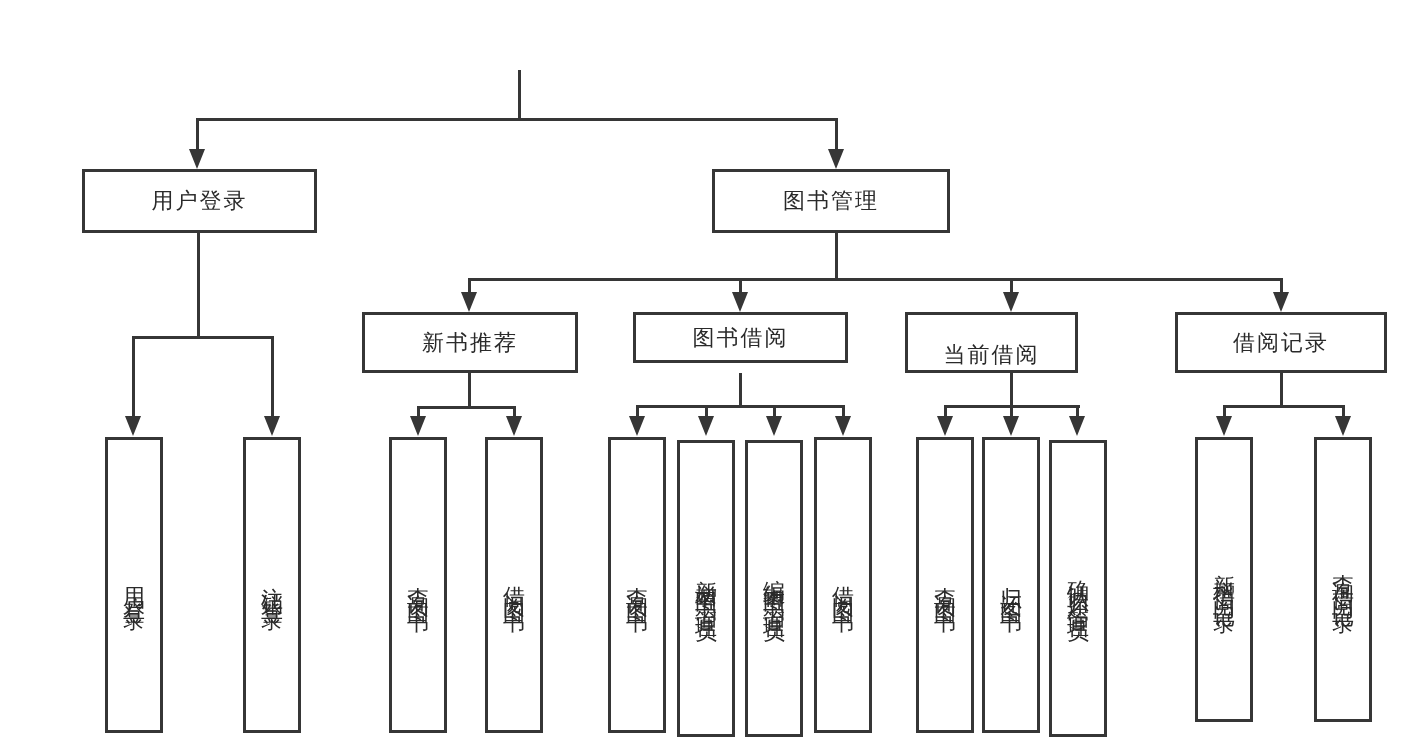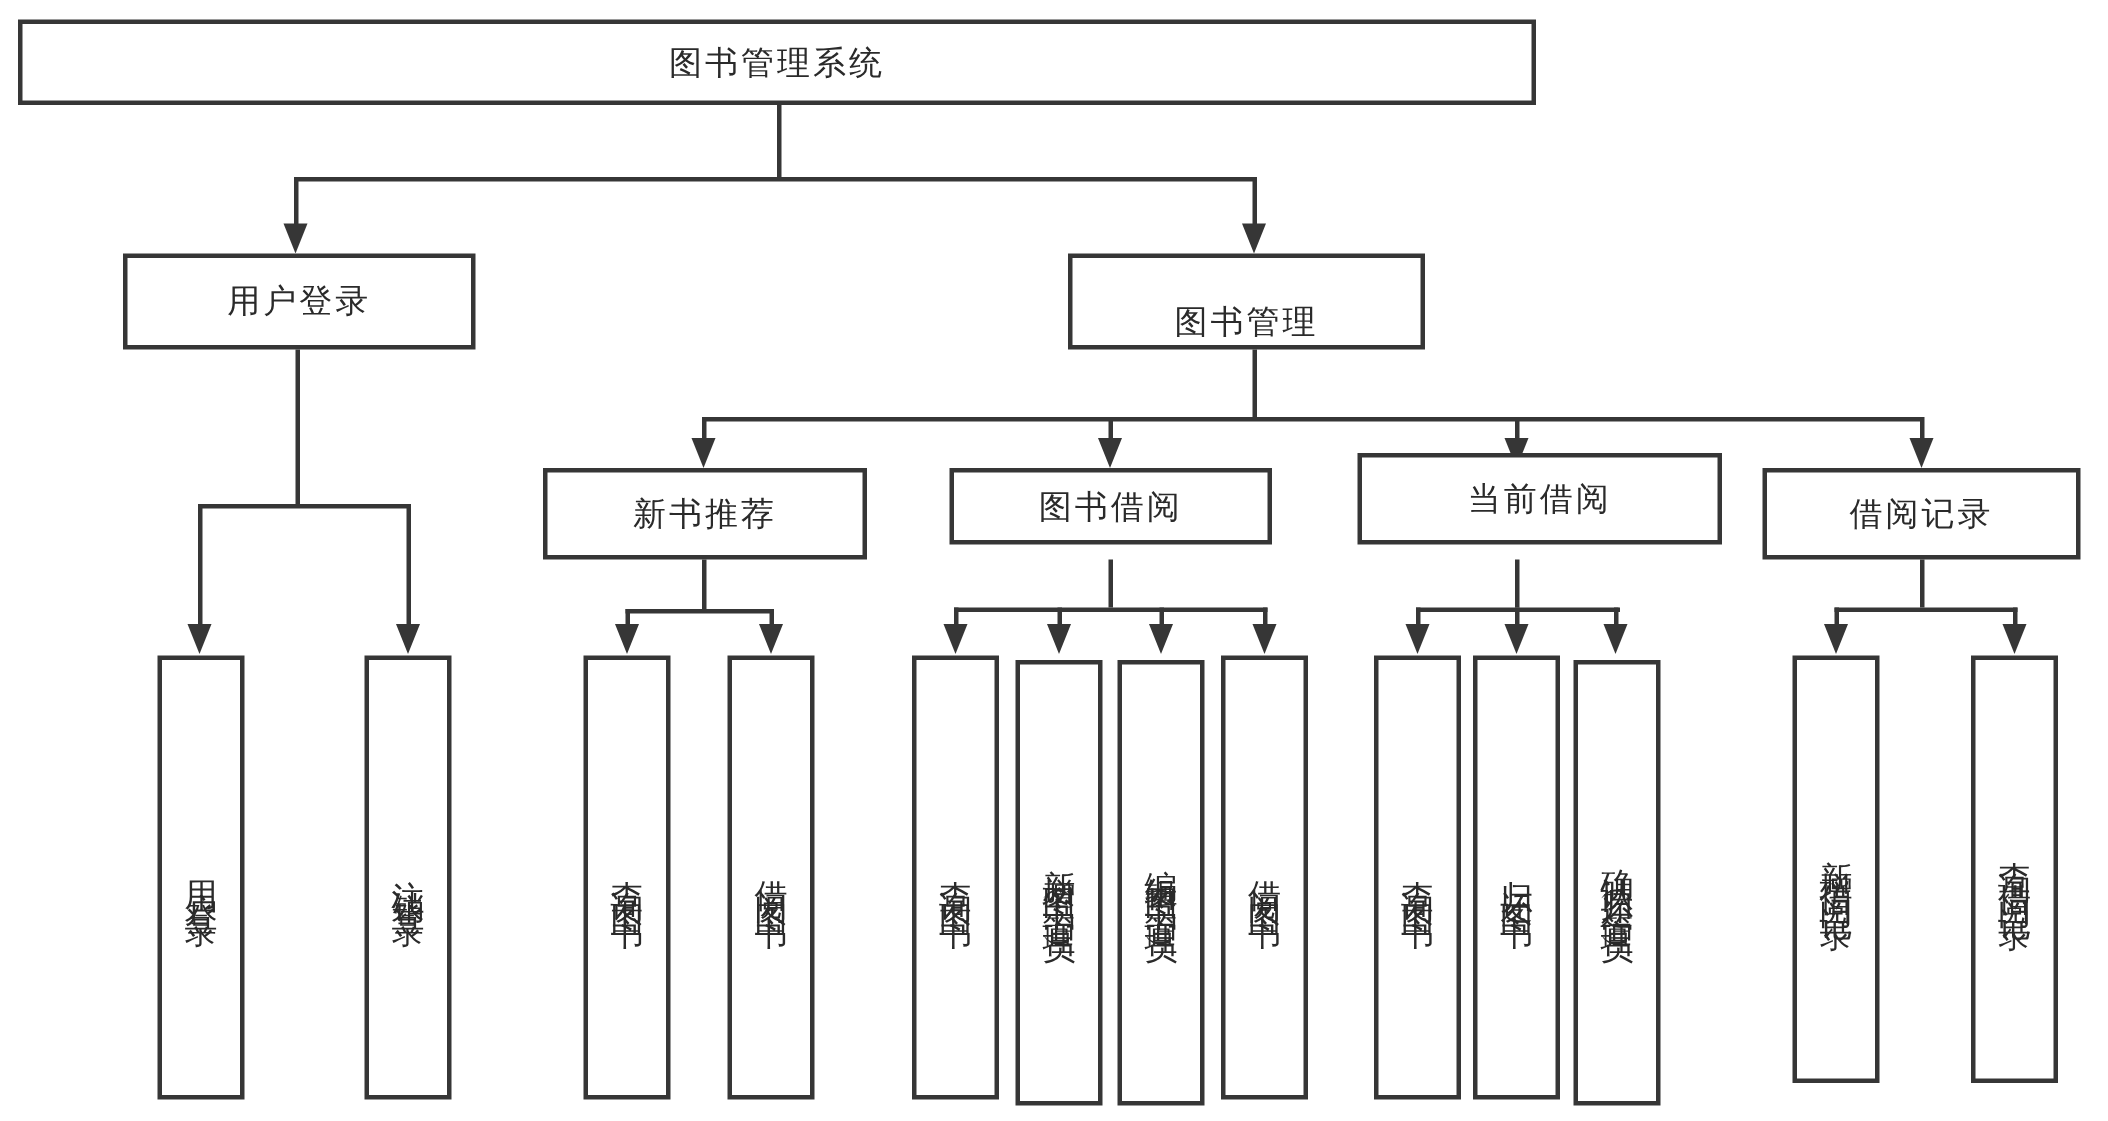--- a/index.html
+++ b/index.html
@@ -27,35 +27,32 @@
   .watermark{
     position:absolute;left:1185px;top:720px;font-size:19px;color:#a9a9a9;
     white-space:nowrap;letter-spacing:0.5px;
   }
 </style>
 </head>
 <body>
 
 <div id="canvas">
 
-  <div class="box hbox" style="left:12px;top:13px;width:1012px;height:57px;">
-    <span>图书管理系统</span>
-  </div>
 
   <div class="vl" style="left:518px;top:70px;height:48px;"></div>
   <div class="hl" style="left:197px;top:118px;width:641px;"></div>
   <div class="vl" style="left:196px;top:118px;height:32px;"></div>
   <div class="ar" style="left:189px;top:149px;"></div>
   <div class="vl" style="left:835px;top:118px;height:32px;"></div>
   <div class="ar" style="left:828px;top:149px;"></div>
 
   <div class="box hbox" style="left:82px;top:169px;width:235px;height:64px;">
     <span>用户登录</span>
   </div>
-  <div class="box hbox" style="left:712px;top:169px;width:238px;height:64px;align-items:flex-end;">
+  <div class="box hbox" style="left:712px;top:169px;width:238px;height:64px;">
     <span>图书管理</span>
   </div>
 
   <div class="vl" style="left:197px;top:233px;height:103px;"></div>
   <div class="hl" style="left:132px;top:336px;width:142px;"></div>
   <div class="vl" style="left:132px;top:336px;height:81px;"></div>
   <div class="ar" style="left:125px;top:416px;"></div>
   <div class="vl" style="left:271px;top:336px;height:81px;"></div>
   <div class="ar" style="left:264px;top:416px;"></div>
 
@@ -69,21 +66,21 @@
   <div class="ar" style="left:1003px;top:292px;"></div>
   <div class="vl" style="left:1280px;top:278px;height:15px;"></div>
   <div class="ar" style="left:1273px;top:292px;"></div>
 
   <div class="box hbox" style="left:362px;top:312px;width:216px;height:61px;">
     <span>新书推荐</span>
   </div>
   <div class="box hbox" style="left:633px;top:312px;width:215px;height:51px;">
     <span>图书借阅</span>
   </div>
-  <div class="box hbox" style="left:905px;top:302px;width:243px;height:61px;">
+  <div class="box hbox" style="left:905px;top:312px;width:173px;height:61px;align-items:flex-end;">
     <span>当前借阅</span>
   </div>
   <div class="box hbox" style="left:1175px;top:312px;width:212px;height:61px;">
     <span>借阅记录</span>
   </div>
 
   <div class="vl" style="left:468px;top:373px;height:33px;"></div>
   <div class="hl" style="left:417px;top:406px;width:99px;"></div>
   <div class="vl" style="left:417px;top:406px;height:11px;"></div>
   <div class="ar" style="left:410px;top:416px;"></div>

